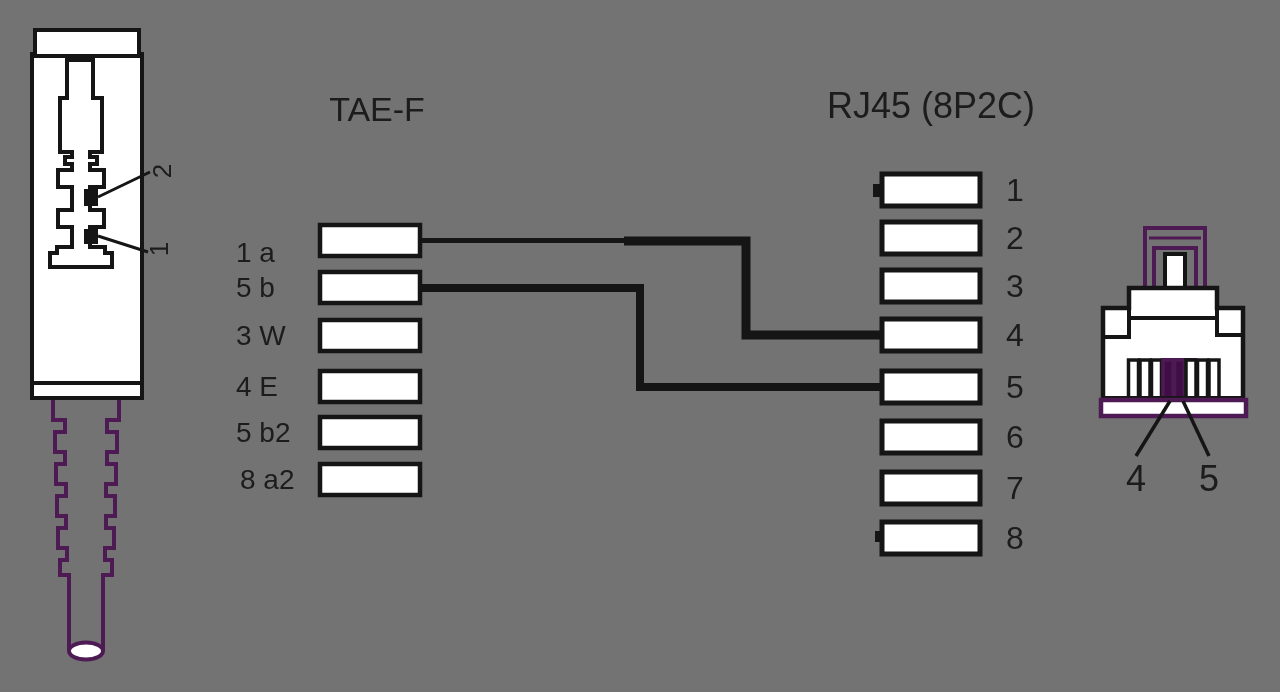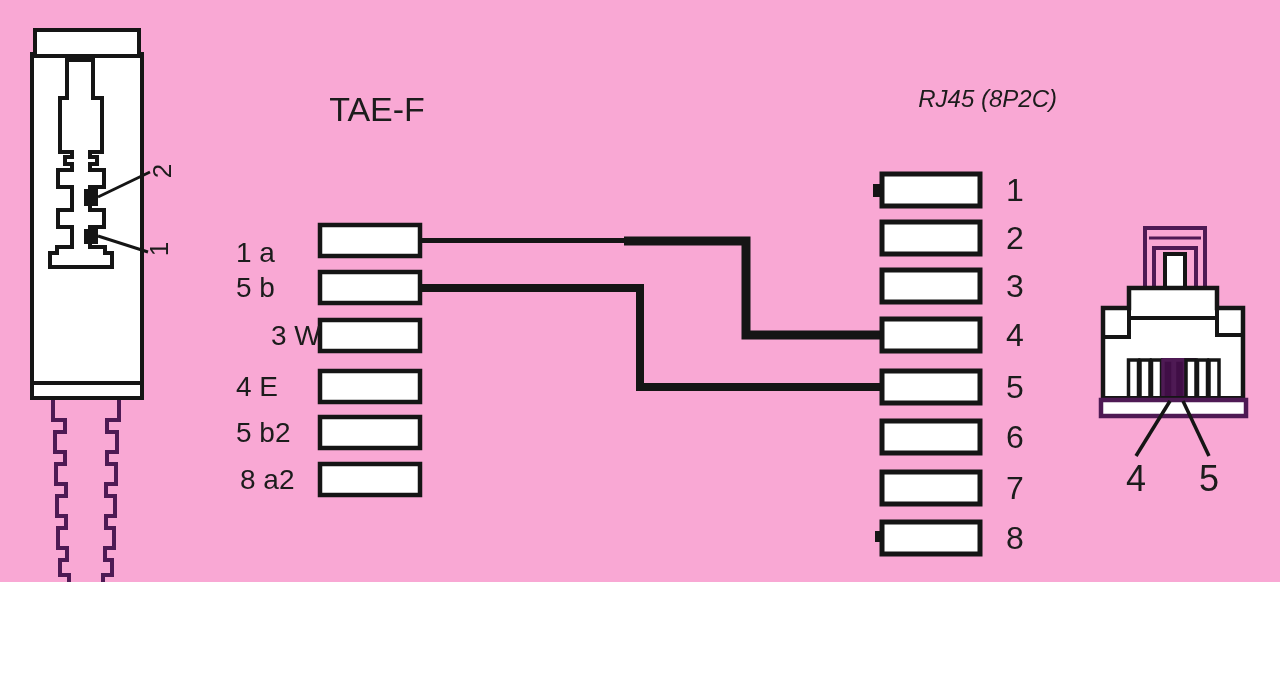--- a/index.html
+++ b/index.html
@@ -2,27 +2,27 @@
 <html style="--line: #151515; --purple: #4e1a54; --pin_dark: #400e46;"><head>
 <meta charset="utf-8">
 <style>
   :root{
     --line:#151515;
     --purple:#4e1a54;
     --pin_dark:#400e46;
   }
   html,body{margin:0;padding:0;background:#fff;}
   #canvas{
-    position:relative;width:1280px;height:582px;background:#f9a8d4;overflow:hidden;
+    position:relative;width:1280px;height:692px;background:#737373;overflow:hidden;
     font-family:"Liberation Sans", sans-serif;color:#1a1a1a;
   }
   #art{position:absolute;left:0;top:0;}
   .lbl{position:absolute;white-space:nowrap;color:#1c1c1c;}
   .title{font-size:34px;text-align:center;}
-  .title-rj{font-size:24px;text-align:right;font-style:italic;}
+  .title-rj{font-size:36px;text-align:left;}
   .taepin{font-size:28px;line-height:34px;}
   .rjnum{font-size:32px;line-height:38px;}
   .rot{font-size:26px;transform:rotate(-90deg);transform-origin:center center;text-align:center;}
   .plugnum{font-size:36px;text-align:center;}
   
   .ln{stroke:var(--line);fill:#fff;}
   .lnn{stroke:var(--line);fill:none;}
   .fillk{fill:var(--line);stroke:none;}
   .pp{stroke:var(--purple);fill:#fff;}
   .ppn{stroke:var(--purple);fill:none;}
@@ -125,21 +125,21 @@
       <line class="lnn" stroke-width="3.5" x1="1170" y1="401" x2="1136" y2="456"></line>
       <line class="lnn" stroke-width="3.5" x1="1183" y1="401" x2="1209" y2="456"></line>
     </g>
   </svg>
 
   <div class="lbl title" style="left:317px;top:90px;width:120px;">TAE-F</div>
   <div class="lbl title-rj" style="left:827px;top:85px;width:230px;">RJ45 (8P2C)</div>
 
   <div class="lbl taepin" style="left:236px;top:236px;">1 a</div>
   <div class="lbl taepin" style="left:236px;top:271px;">5 b</div>
-  <div class="lbl taepin" style="left:236px;top:319px;margin-left:35px;">3 W</div>
+  <div class="lbl taepin" style="left:236px;top:319px;">3 W</div>
   <div class="lbl taepin" style="left:236px;top:370px;">4 E</div>
   <div class="lbl taepin" style="left:236px;top:416px;">5 b2</div>
   <div class="lbl taepin" style="left:240px;top:463px;">8 a2</div>
 
   <div class="lbl rjnum" style="left:1006px;top:171px;">1</div>
   <div class="lbl rjnum" style="left:1006px;top:219px;">2</div>
   <div class="lbl rjnum" style="left:1006px;top:267px;">3</div>
   <div class="lbl rjnum" style="left:1006px;top:316px;">4</div>
   <div class="lbl rjnum" style="left:1006px;top:368px;">5</div>
   <div class="lbl rjnum" style="left:1006px;top:418px;">6</div>

